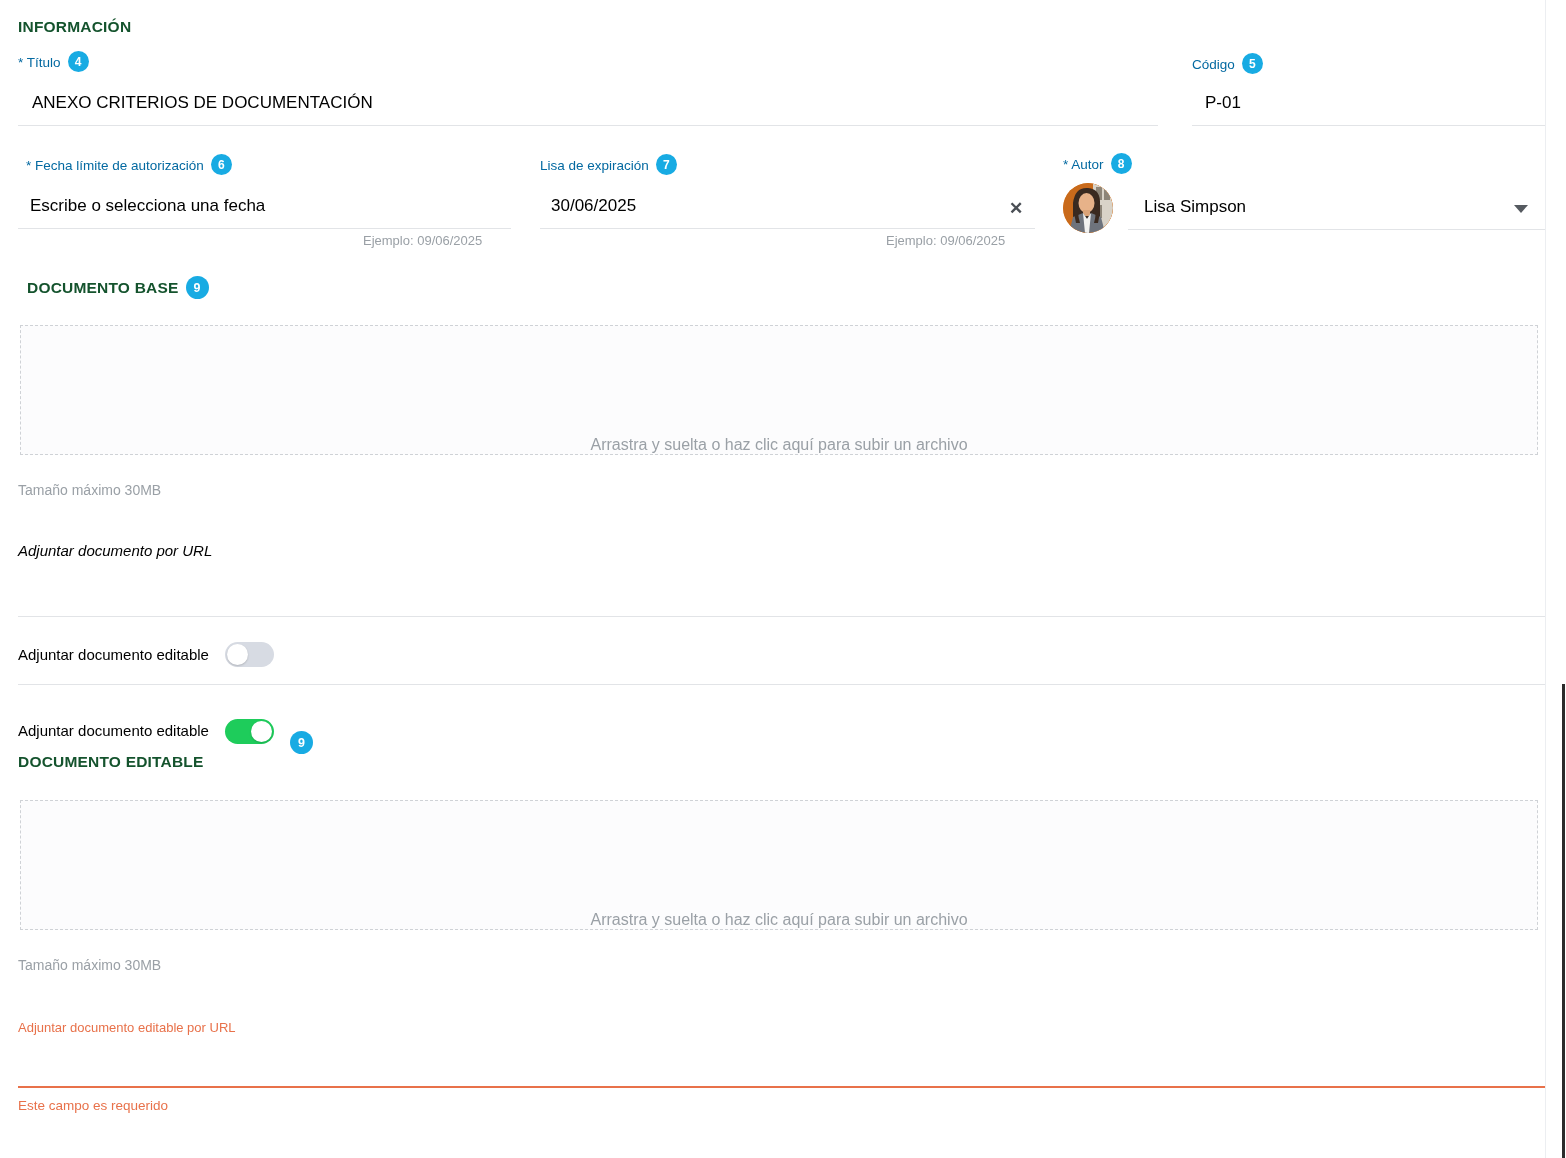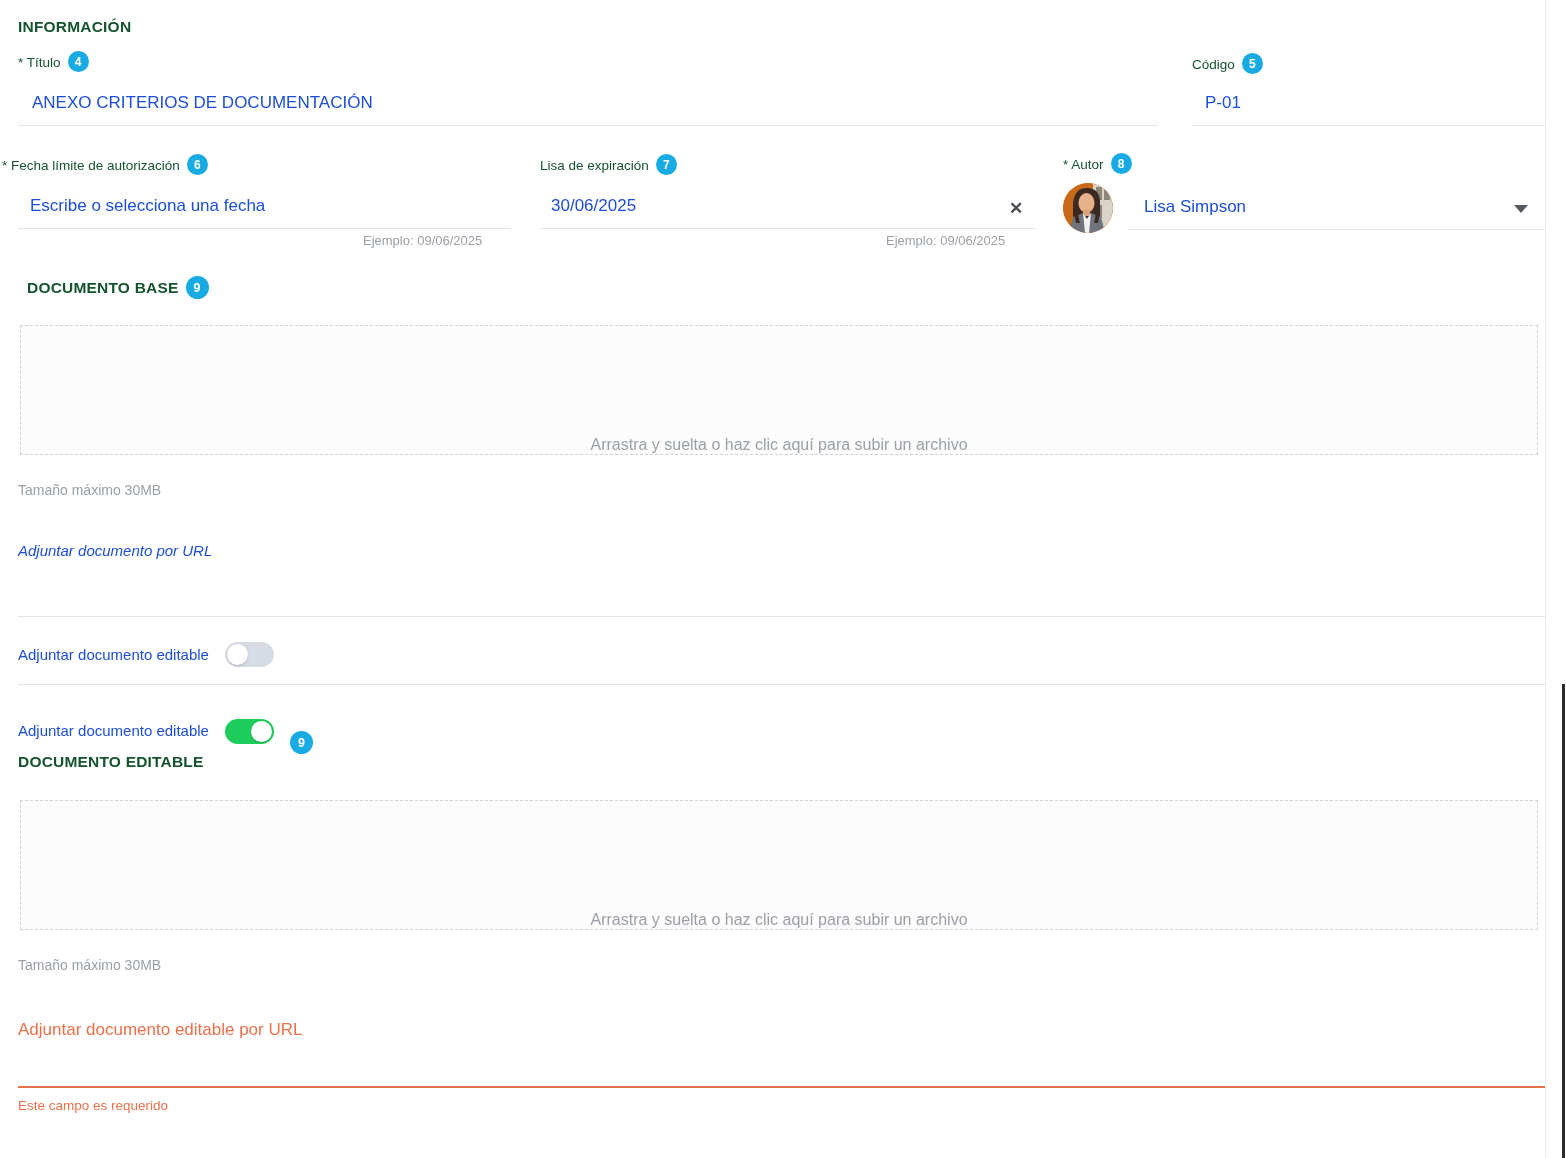--- a/index.html
+++ b/index.html
@@ -44,21 +44,21 @@
 
   
   .sec-title {
     font-size: 15.5px;
     font-weight: bold;
     color: #14532d;
     letter-spacing: .2px;
   }
   .fld-label {
     font-size: 13.5px;
-    color: #14532d;
+    color: #0369a1;
     white-space: nowrap;
     margin-top: 28px;
   }
   .badge {
     display: inline-flex;
     align-items: center;
     justify-content: center;
     width: 21px; height: 21px;
     border-radius: 50%;
     background: #18ABE3;
@@ -75,21 +75,21 @@
   .underline {
     position: absolute;
     height: 1px;
     background: #e2e4e7;
   }
   .underline.err { background: #e8714a; height: 2px; }
 
   .inp-text {
     position: absolute;
     font-size: 17px;
-    color: #1d4ed8;
+    color: #000000;
     font-weight: 300;
     white-space: nowrap;
   }
   .hint {
     position: absolute;
     font-size: 13px;
     color: #9aa0a6;
   }
 
   
@@ -176,21 +176,21 @@
   </div>
   <div class="inp-text" style="left:32px;top:93px;">ANEXO CRITERIOS DE DOCUMENTACIÓN</div>
   <div class="underline" style="left:18px;top:125px;width:1140px;"></div>
 
   <div style="position:absolute;left:1192px;top:54px;text-align:center;">
     <span class="fld-label">Código</span><span class="badge">5</span>
   </div>
   <div class="inp-text" style="left:1205px;top:93px;">P-01</div>
   <div class="underline" style="left:1192px;top:125px;width:354px;"></div>
 
-  <div style="position:absolute;left:2px;top:155px;">
+  <div style="position:absolute;left:26px;top:155px;">
     <span class="fld-label">* Fecha límite de autorización</span><span class="badge">6</span>
   </div>
   <div class="inp-text" style="left:30px;top:196px;">Escribe o selecciona una fecha</div>
   <div class="underline" style="left:18px;top:228px;width:493px;"></div>
   <div class="hint" style="left:363px;top:233px;">Ejemplo: 09/06/2025</div>
 
   <div style="position:absolute;left:540px;top:155px;">
     <span class="fld-label">Lisa de expiración</span><span class="badge">7</span>
   </div>
   <div class="inp-text" style="left:551px;top:196px;">30/06/2025</div>
@@ -260,20 +260,20 @@
   <span class="badge big" style="position:absolute;left:283px;top:731px;">9</span>
 
   <div class="sec-title" style="position:absolute;left:18px;top:753px;">DOCUMENTO EDITABLE</div>
 
   <div class="dropzone" style="left:20px;top:800px;width:1518px;height:130px;">
     <span>Arrastra y suelta o haz clic aquí para subir un archivo</span>
   </div>
 
   <div class="hint" style="left:18px;top:957px;font-size:14px;">Tamaño máximo 30MB</div>
 
-  <div class="err-label" style="left:18px;top:1020px;font-size:17px;">Adjuntar documento editable por URL</div>
+  <div class="err-label" style="left:18px;top:1020px;font-size:13px;">Adjuntar documento editable por URL</div>
   <div class="underline err" style="left:18px;top:1086px;width:1528px;"></div>
   <div class="err-text" style="left:18px;top:1098px;">Este campo es requerido</div>
 
   <div class="right-rule"></div>
   <div class="scroll-track"></div>
 
 </div>
 
 </body></html>

